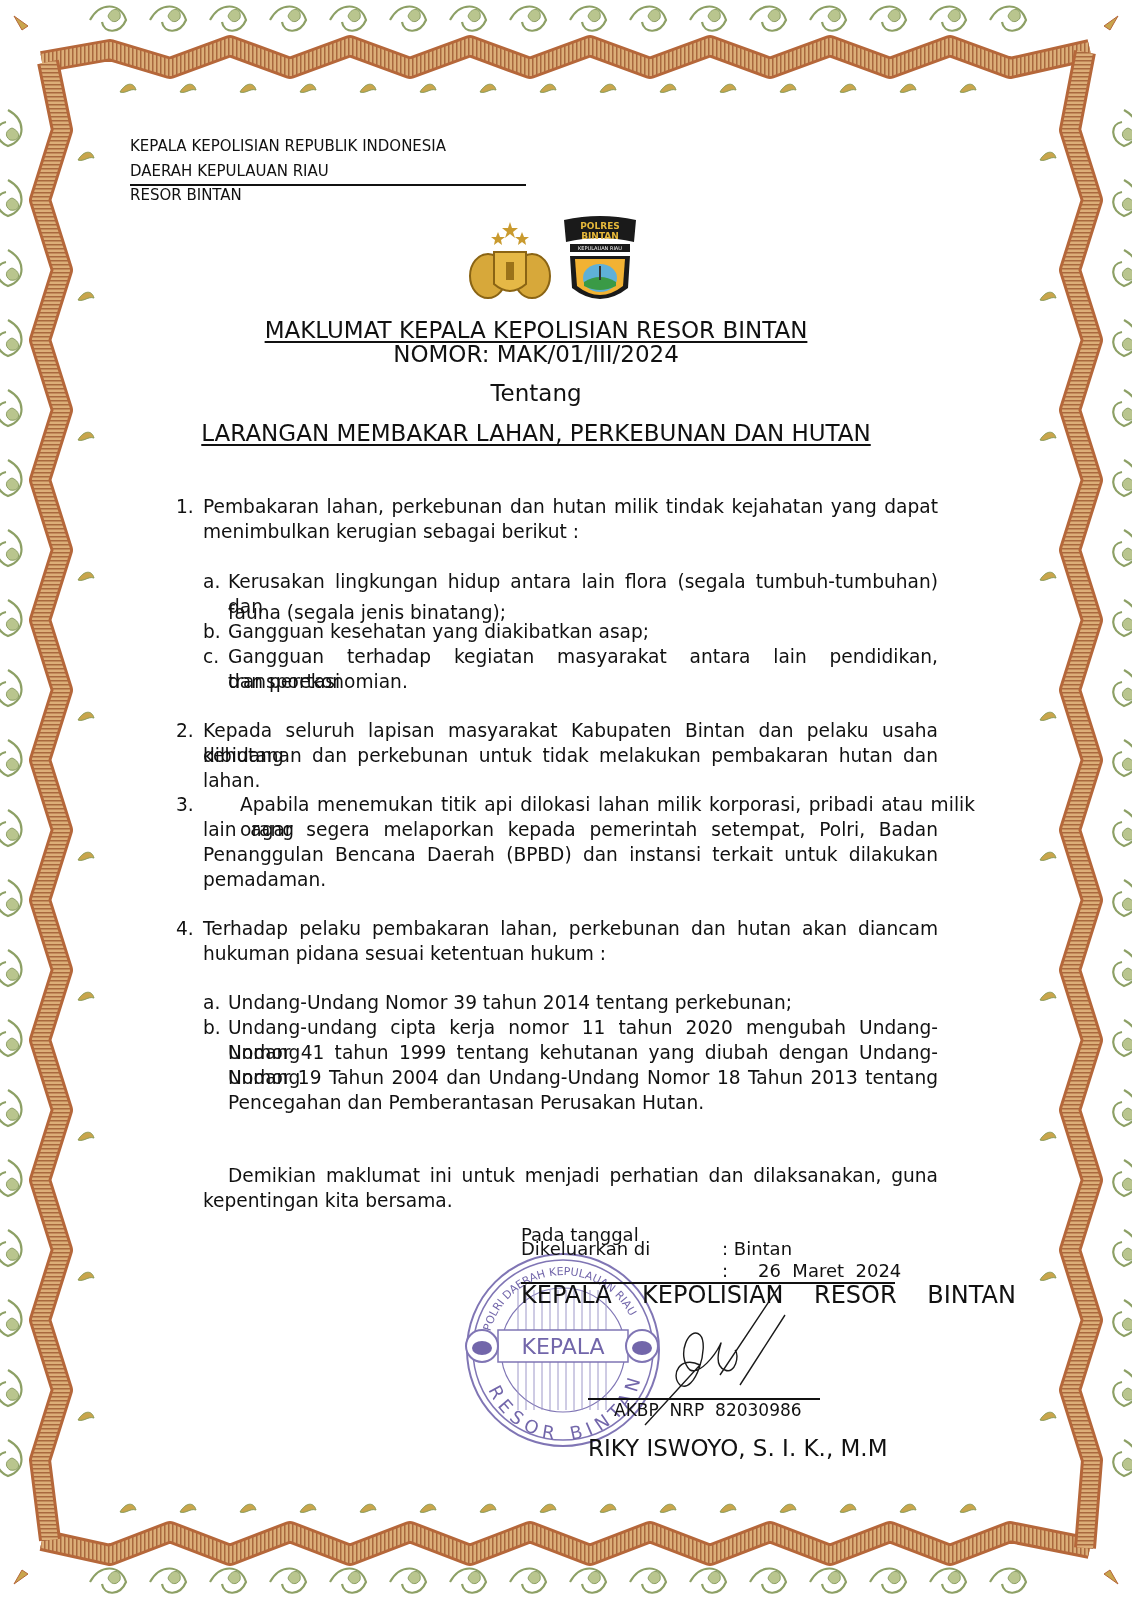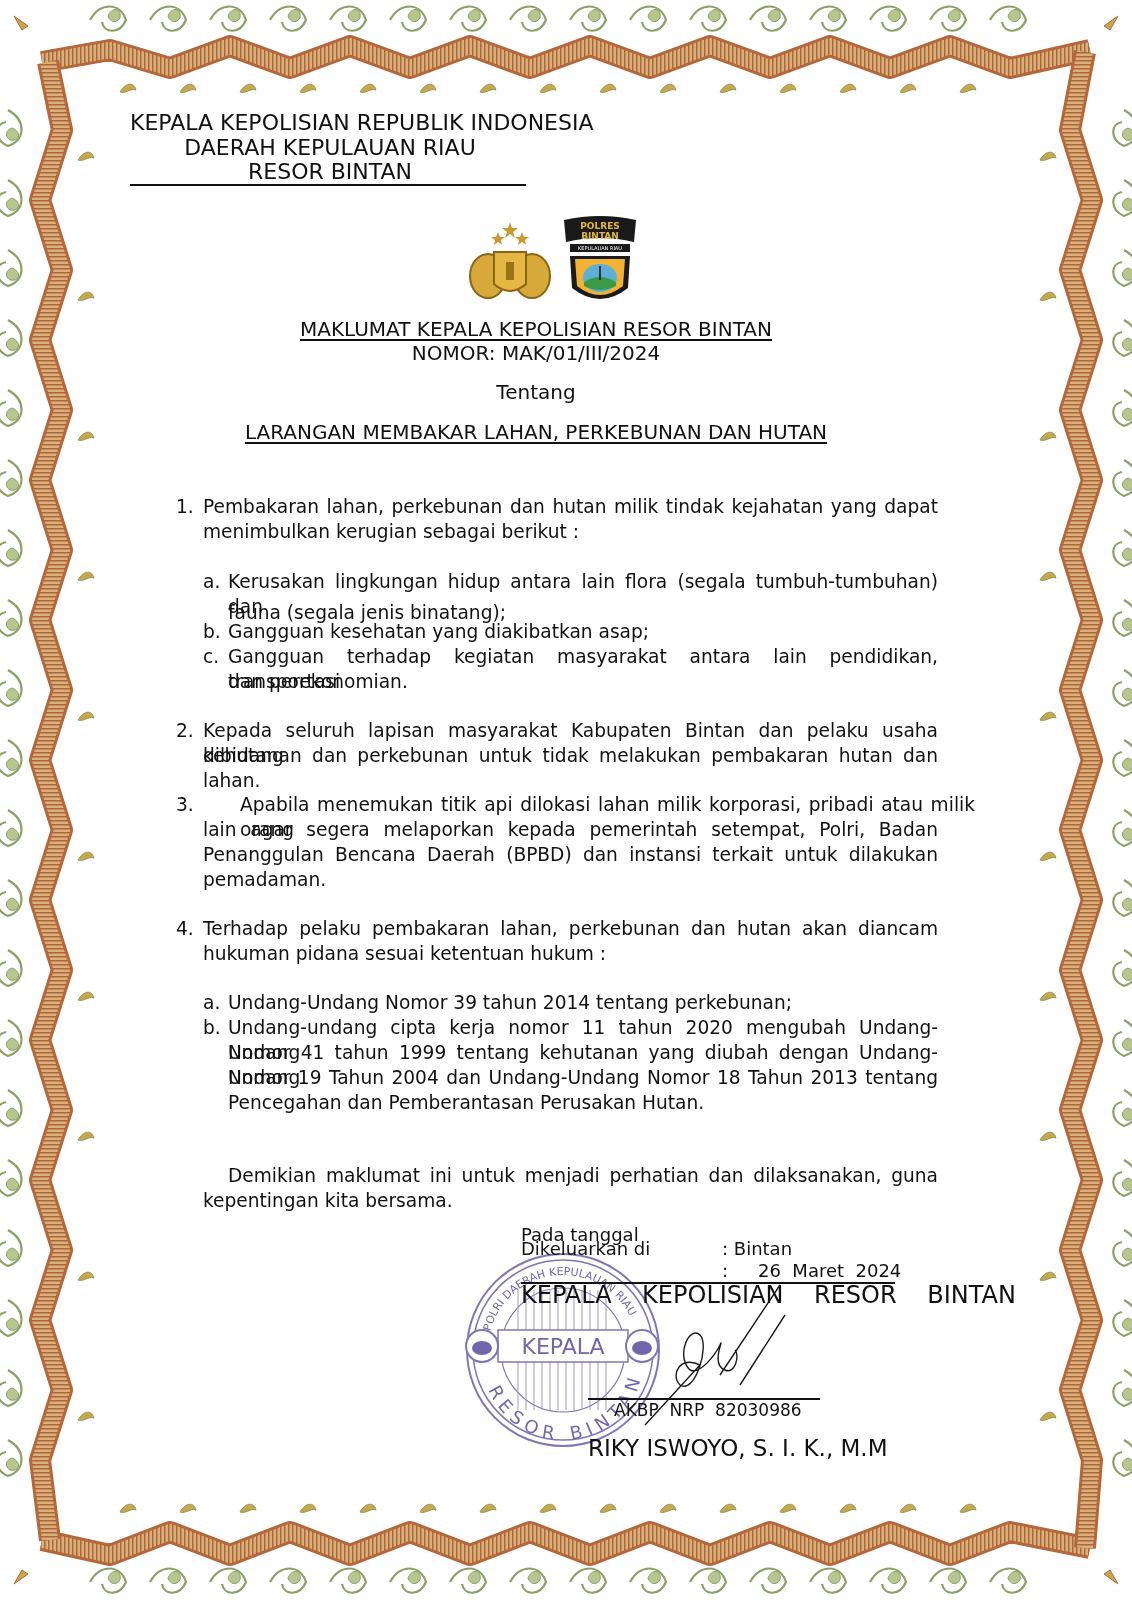--- a/index.html
+++ b/index.html
@@ -1,22 +1,22 @@
 <!DOCTYPE html>
 <html><head>
 <meta charset="utf-8">
 <style>
   html, body { margin: 0; padding: 0; background: #ffffff; }
   body { width: 1132px; height: 1600px; position: relative; overflow: hidden;
          font-family: "DejaVu Sans", sans-serif; color: #111; }
   .border-svg { position: absolute; left: 0; top: 0; width: 1132px; height: 1600px; }
   .abs { position: absolute; white-space: nowrap; }
-  .hdr { font-size: 22px; line-height: 25px; text-align: center; left: 130px; width: 400px; }
+  .hdr { font-size: 15px; line-height: 25px; left: 130px; width: 400px; margin-top: 24px; }
   .hdr-line { position: absolute; left: 130px; top: 184px; width: 396px; height: 1.5px; background: #111; }
-  .ctr { left: 0; width: 1090px; text-align: center; font-size: 20px; }
+  .ctr { left: 0; width: 1090px; text-align: center; font-size: 23px; }
   .u { text-decoration: underline; text-underline-offset: 3px; }
   .body { font-size: 18.6px; line-height: 25px; }
   .just { text-align: justify; text-align-last: justify; white-space: normal; }
   .num { left: 176px; }
   .par { left: 203px; width: 735px; }
   .sub-l { left: 203px; }
   .sub-t { left: 228px; width: 710px; }
   .sig { font-size: 18px; line-height: 22px; }
   .logo { position: absolute; }
 </style>

